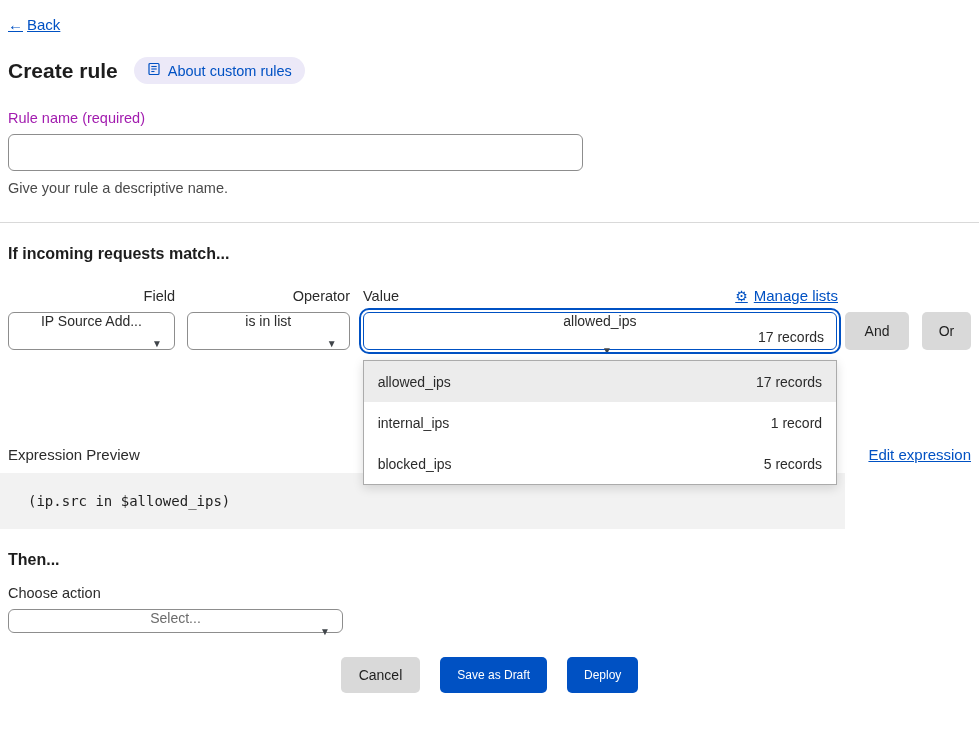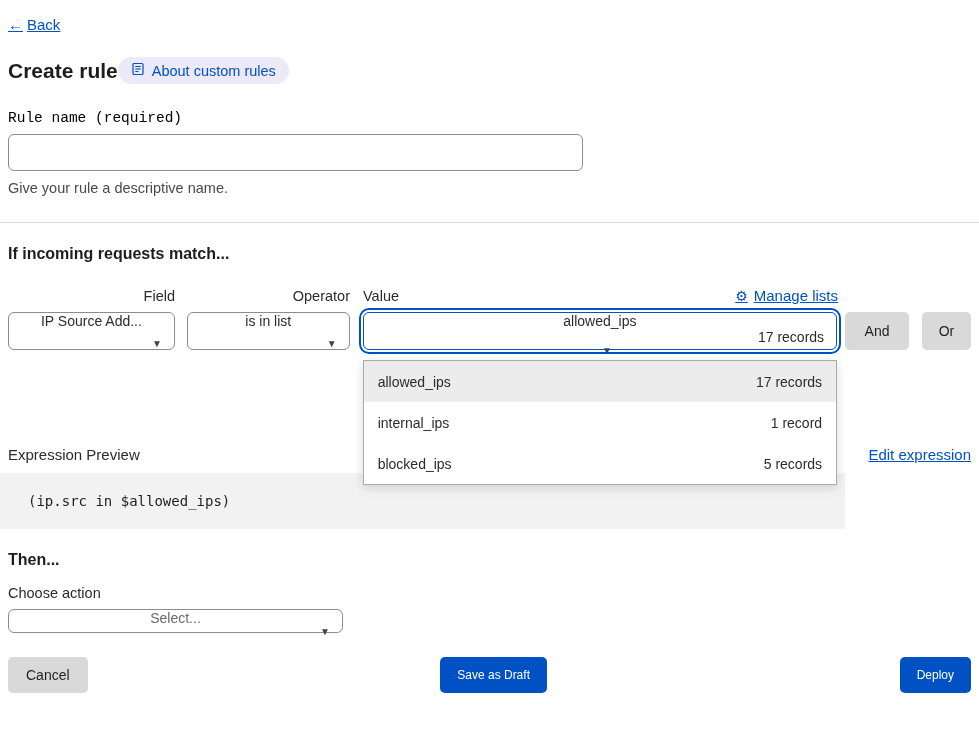--- a/index.html
+++ b/index.html
@@ -9,29 +9,29 @@
     background: #ffffff; color: #1f1f1f;
     font-family: "Liberation Sans", sans-serif;
     font-size: 14px;
   }
   .page { padding: 16px 8px 0 8px; position: relative; }
 
   a, .link { color: #0051c3; text-decoration: underline; cursor: pointer; }
 
   .back-link { display: inline-flex; align-items: center; gap: 4px; font-size: 15px; }
 
-  .title-row { display: flex; align-items: center; margin-top: 24px; }
+  .title-row { display: flex; align-items: center; gap: 16px; margin-top: 24px; }
   .page-title { font-size: 21px; font-weight: 700; margin: 0; color: #1d1d1d; }
   .about-badge {
     display: inline-flex; align-items: center; gap: 7px;
     background: #ece9f8; color: #0051c3;
     border-radius: 14px; padding: 5px 13px; font-size: 14.5px; cursor: pointer;
   }
 
-  .field-label { margin-top: 26px; font-size: 14.5px; color: #000000; font-family: Liberation Mono, monospace; }
+  .field-label { margin-top: 26px; font-size: 14.5px; color: #a21caf; }
   .rule-name-input {
     margin-top: 8px; width: 575px; height: 37px;
     border: 1px solid #8d8d8d; border-radius: 6px;
     padding: 0 12px; font-size: 14px; font-family: "Liberation Sans", sans-serif;
     outline: none; background: #fff;
   }
   .helper-text { margin-top: 9px; font-size: 14.5px; color: #4a4a4a; }
 
   .divider { border: none; border-top: 1px solid #d9d9d9; margin: 26px -8px 0 -8px; }
 
@@ -92,21 +92,21 @@
   .code-block {
     margin: 10px -8px 0 -8px; width: 845px; height: 56px;
     background: #f2f2f2; display: flex; align-items: center; padding-left: 28px;
     font-family: "DejaVu Sans Mono", monospace; font-size: 14px; color: #1f1f1f;
   }
 
   .choose-label { margin-top: 16px; font-size: 14.5px; color: #2b2b2b; }
   .select-action { margin-top: 8px; width: 335px; height: 24px; justify-content: space-between; }
   .select-action .placeholder { color: #6b6b6b; }
 
-  .footer-row { display: flex; justify-content: space-between; gap: 0; margin-top: 24px; }
+  .footer-row { display: flex; justify-content: center; gap: 20px; margin-top: 24px; }
   .blue-btn {
     background: #0051c3; color: #ffffff; border: none; border-radius: 5px;
     height: 36px; padding: 0 17px; font-size: 12px; cursor: pointer;
     font-family: "Liberation Sans", sans-serif;
   }
   .cancel-btn { height: 36px; padding: 0 18px; }
 </style>
 </head>
 <body>
 

